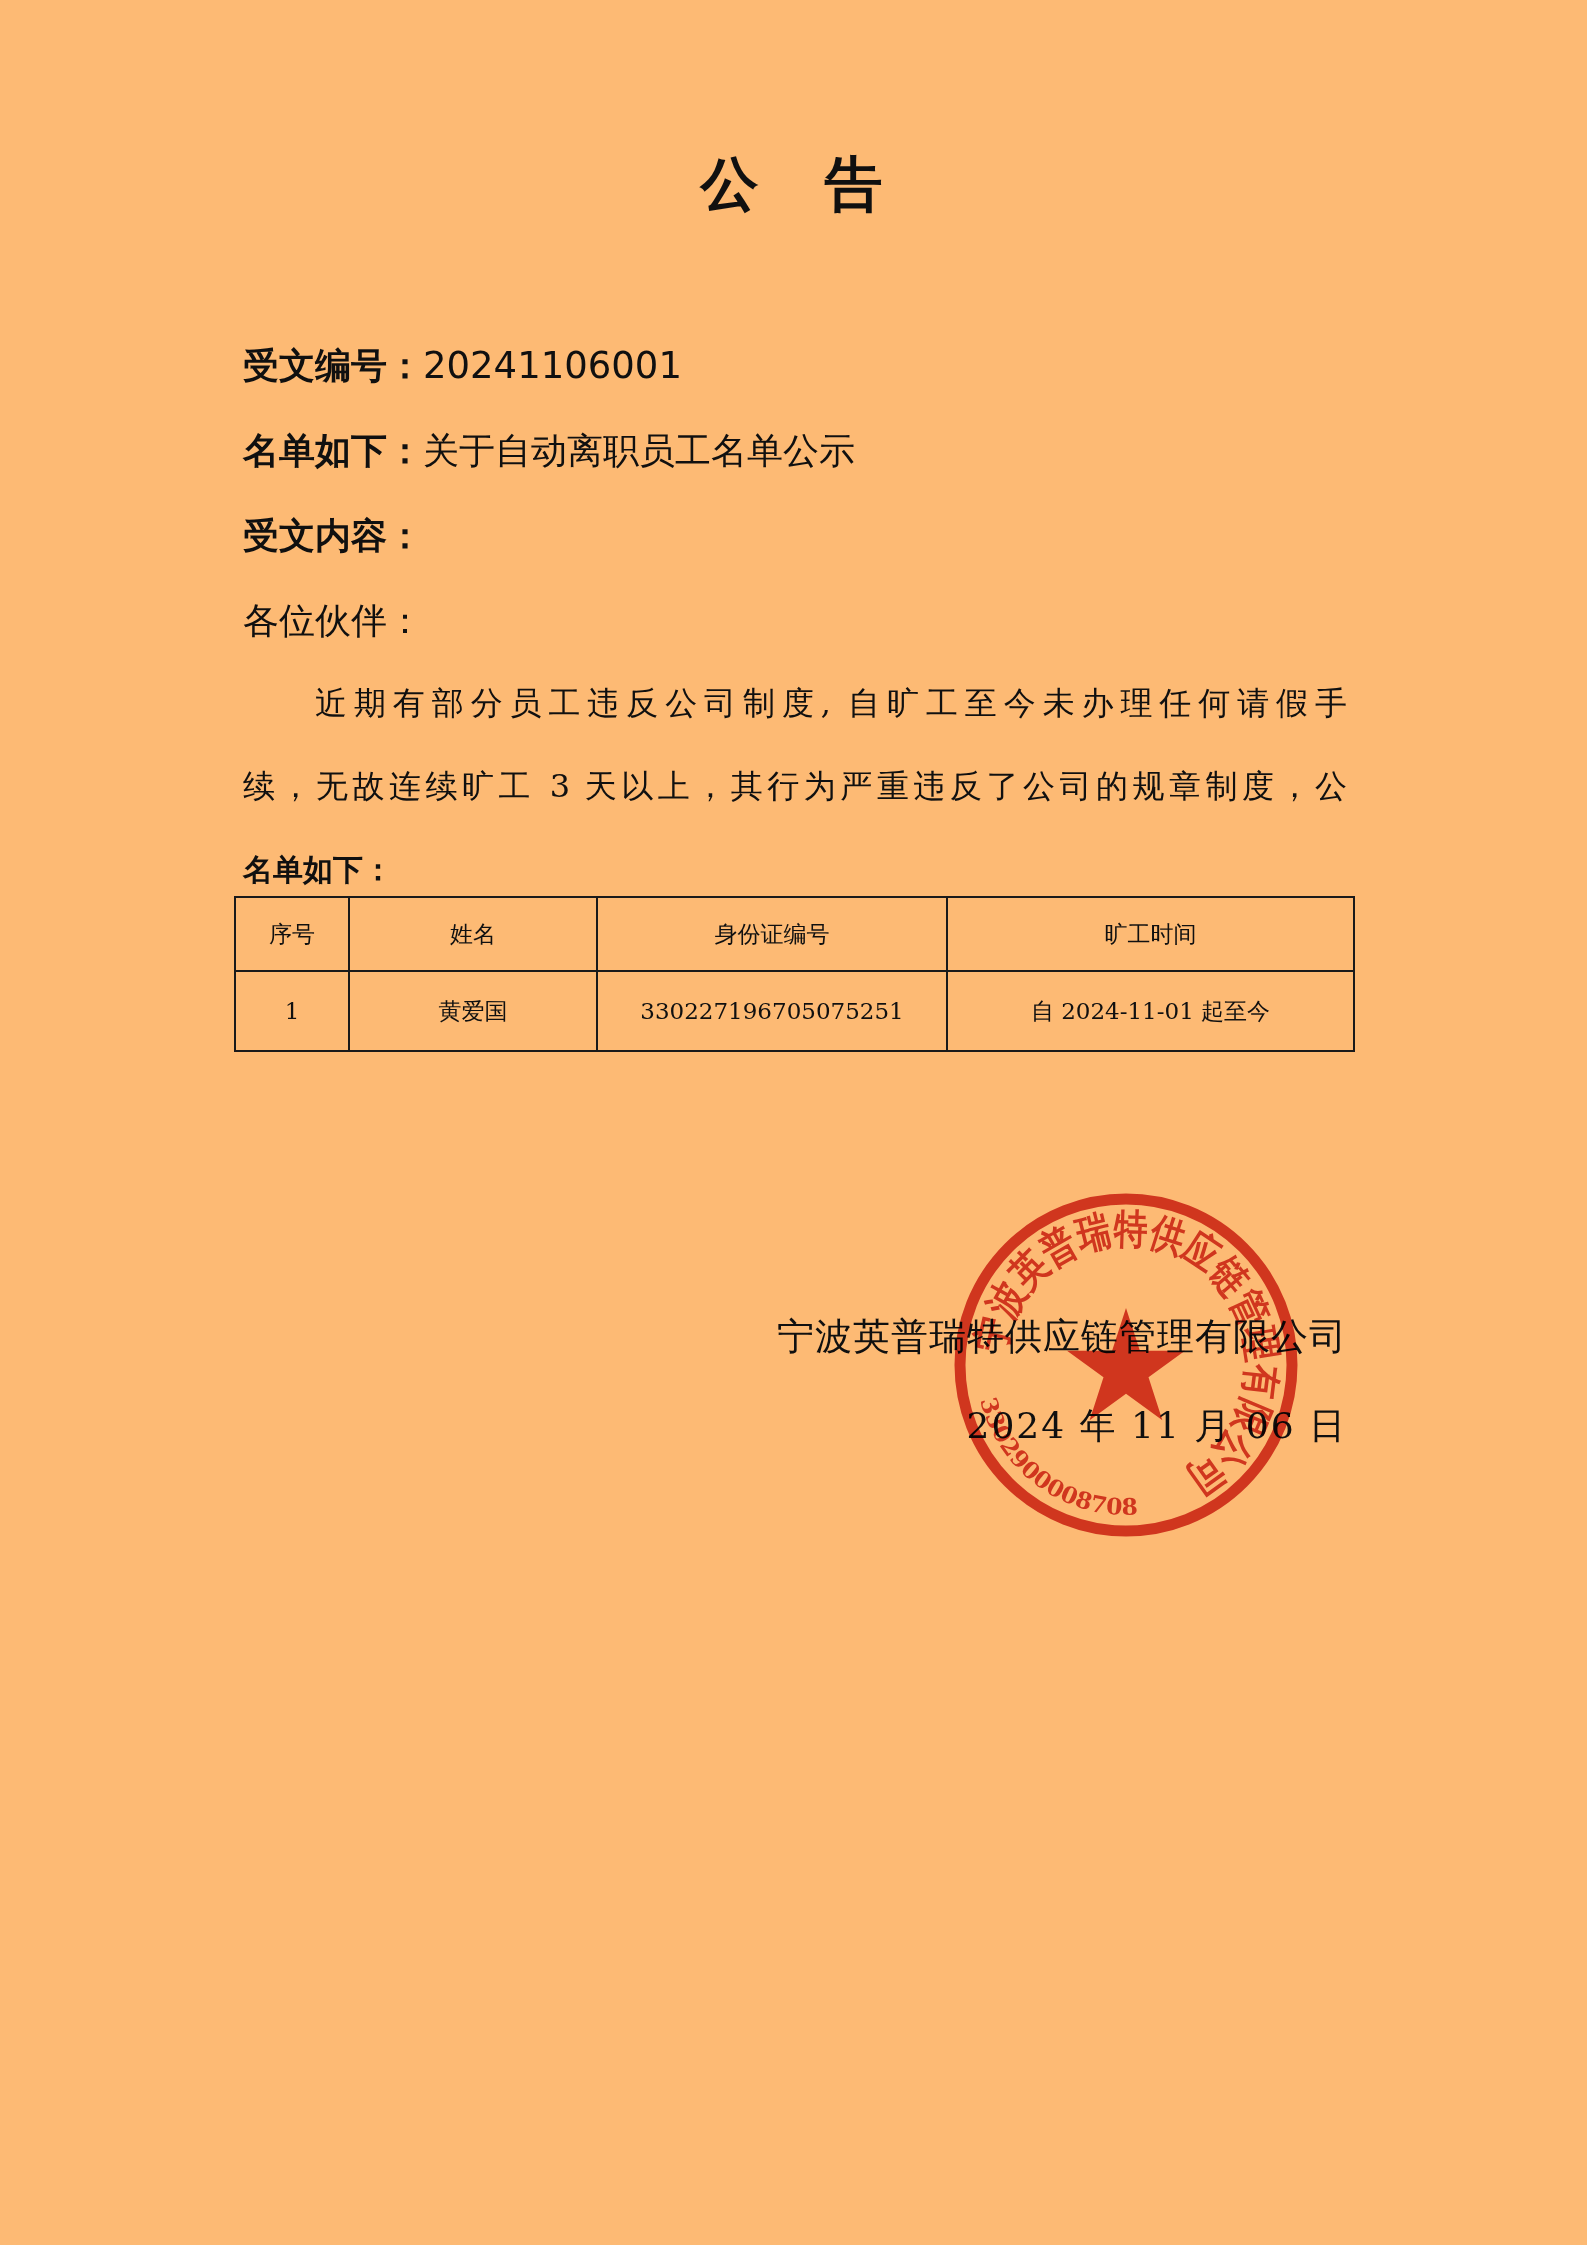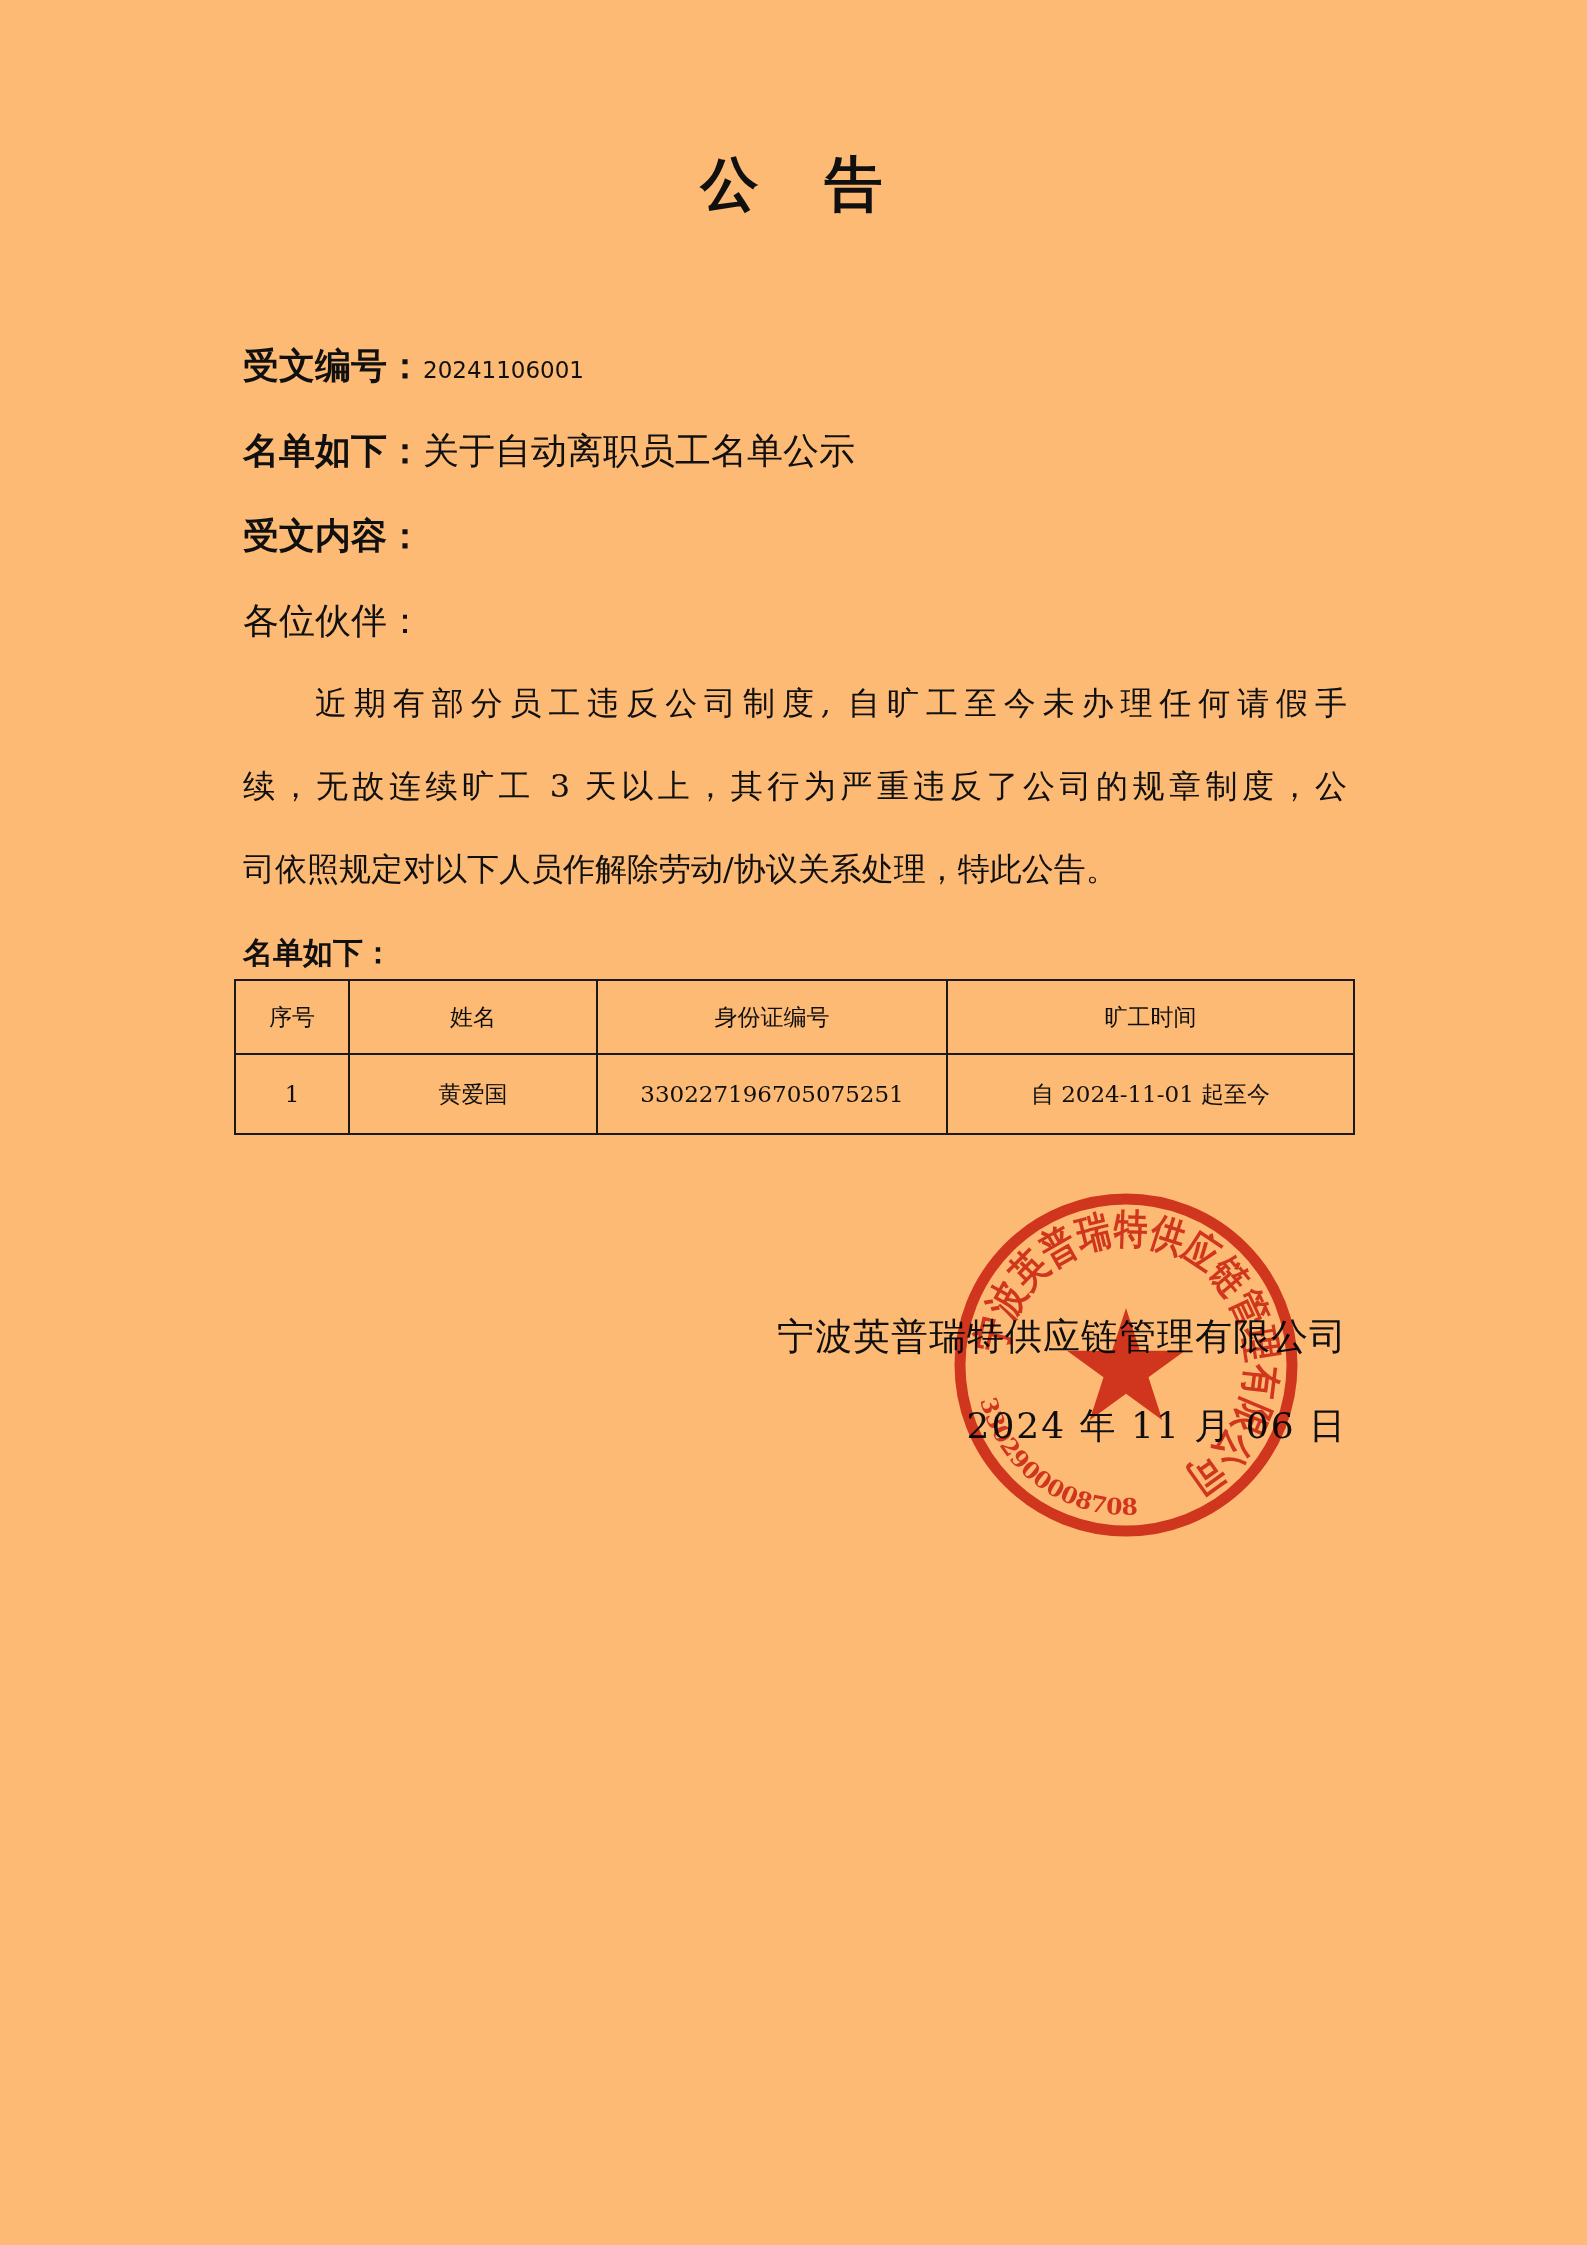--- a/index.html
+++ b/index.html
@@ -16,21 +16,21 @@
     position:absolute;top:146px;left:0;width:100%;
     text-align:center;
     font-size:58px;font-weight:bold;letter-spacing:4px;
   }
   .content{
     position:absolute;left:243px;top:342px;width:1104px;
   }
   .field-line{height:85px;font-size:36px;white-space:nowrap;}
   .field-label{font-weight:bold;}
   .field-value{font-weight:normal;}
-  .value-sans{font-family:"DejaVu Sans","Liberation Sans",sans-serif;font-size:23px;}
+  .value-sans{font-family:"DejaVu Sans","Liberation Sans",sans-serif;font-size:37px;}
   .salutation{height:85px;font-size:36px;}
   .body-line{height:83px;font-size:32px;text-align:justify;}
   .body-line.justify-last{text-align-last:justify;}
   .body-line.indent{text-indent:72px;}
   .list-heading{font-size:30px;font-weight:bold;height:34px;margin-top:2px;}
   table.roster{
     border-collapse:collapse;table-layout:fixed;
     margin-left:-9px;width:1119px;margin-top:12px;
   }
   table.roster col.c1{width:114px;}
@@ -77,21 +77,20 @@
       <span class="field-label">名单如下：</span><span class="field-value">关于自动离职员工名单公示</span>
     </div>
     <div class="field-line">
       <span class="field-label">受文内容：</span><span class="field-value"></span>
     </div>
 
     <div class="salutation">各位伙伴：</div>
 
     <div class="body-line indent justify-last">近期有部分员工违反公司制度, 自旷工至今未办理任何请假手</div>
     <div class="body-line justify-last">续，无故连续旷工 3 天以上，其行为严重违反了公司的规章制度，公</div>
-    <div class="body-line">司依照规定对以下人员作解除劳动/协议关系处理，特此公告。</div>
 
     <div class="list-heading">名单如下：</div>
 
     <table class="roster">
       <colgroup>
           <col class="c1">
           <col class="c2">
           <col class="c3">
           <col class="c4">
         </colgroup>

